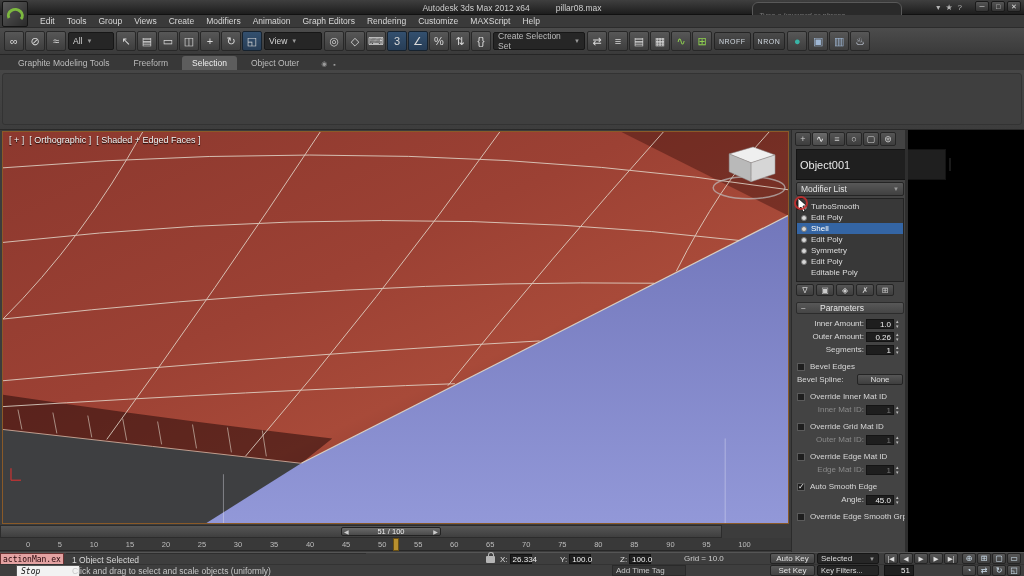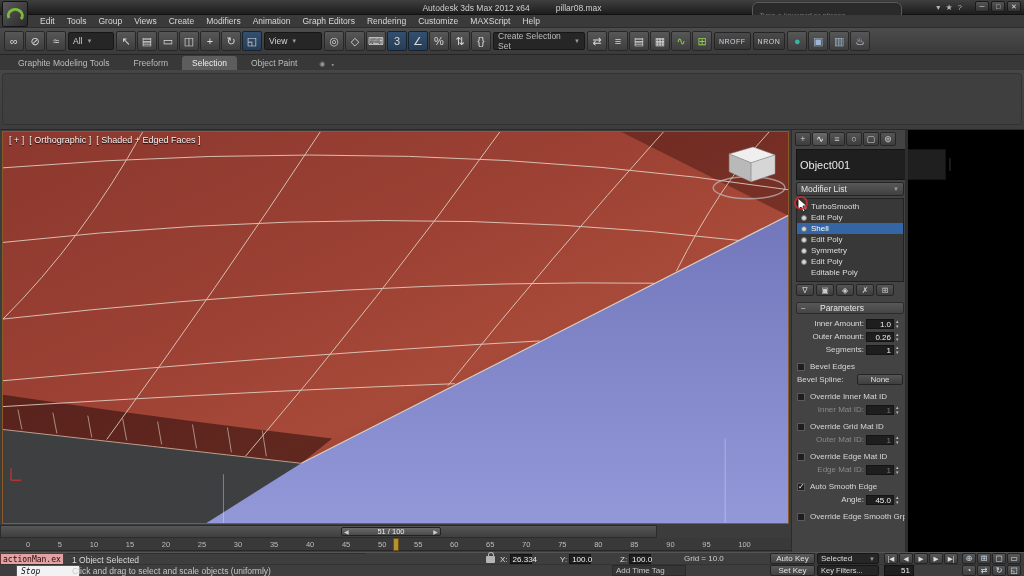--- a/index.html
+++ b/index.html
@@ -103,21 +103,21 @@
   .spin i { font-style:normal; font-size:5px; color:#bbb; height:5px; }
   .cb { width:8px; height:8px; background:#1e1e1e; border:1px solid #5a5a5a; margin-right:3px;
     position:relative; flex:none; }
   .cb.checked::after { content:"✓"; position:absolute; left:0px; top:-2px; color:#f0f0f0; font-size:8px; }
   .pbutton { width:46px; height:11px; background:linear-gradient(#565656,#3e3e3e); border:1px solid #242424;
     border-radius:2px; color:#ddd; display:flex; align-items:center; justify-content:center; font-size:8px; }
   .prow.disabled .plabel, .prow.disabled .plabel-l { color:#8a8a8a; }
   .prow.disabled .pfield { color:#777; }
   .gap4 { height:4px; }
   
-  .timeslider { position:absolute; left:0; top:525px; width:657px; height:13px;
+  .timeslider { position:absolute; left:0; top:525px; width:722px; height:13px;
     background:linear-gradient(#565656,#3f3f3f); border:1px solid #2c2c2c; }
   .ts-btn { position:absolute; left:340px; top:1px; width:100px; height:9px;
     background:linear-gradient(#6a6a6a,#4a4a4a); border:1px solid #222; border-radius:2px;
     display:flex; align-items:center; justify-content:space-between; padding:0 2px;
     font-size:7.5px; color:#efefef; }
   .ts-arrow { font-size:6px; color:#ccc; }
   .trackbar { position:absolute; left:0; top:538px; width:791px; height:13px;
     background:#393939; border-bottom:1px solid #272727; display:flex; align-items:center;
     justify-content:space-between; padding:0 40px 0 26px; font-size:7.5px; color:#bdbdbd; }
   .frame-marker { position:absolute; left:393px; top:0; width:6px; height:13px;
@@ -321,21 +321,21 @@
           <i class="g" style="color: rgb(207, 216, 232);">♨</i>
         </span>
       </div>
   </div>
 
   <div class="ribbon-tabs">
     <span style="display:flex;gap:4px;">
         <span class="rtab">Graphite Modeling Tools</span>
         <span class="rtab">Freeform</span>
         <span class="rtab active">Selection</span>
-        <span class="rtab">Object Paint</span>
+        <span class="rtab">Object Outer</span>
       </span>
     <span class="ribbon-extra">
         <span>◉</span>
         <span>▪</span>
       </span>
   </div>
   <div class="ribbon-body">
       <div class="ribbon-inner"></div>
     </div>
 

